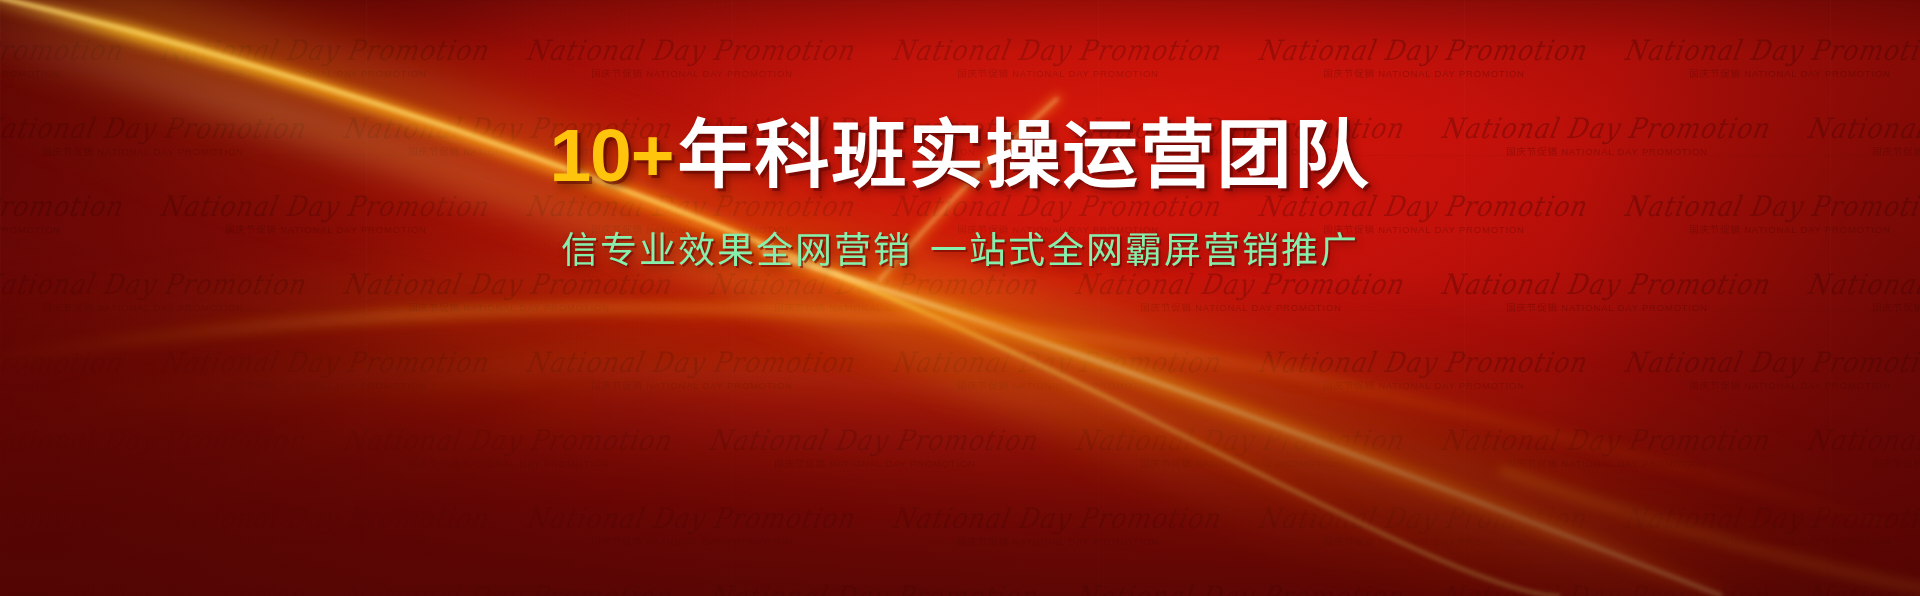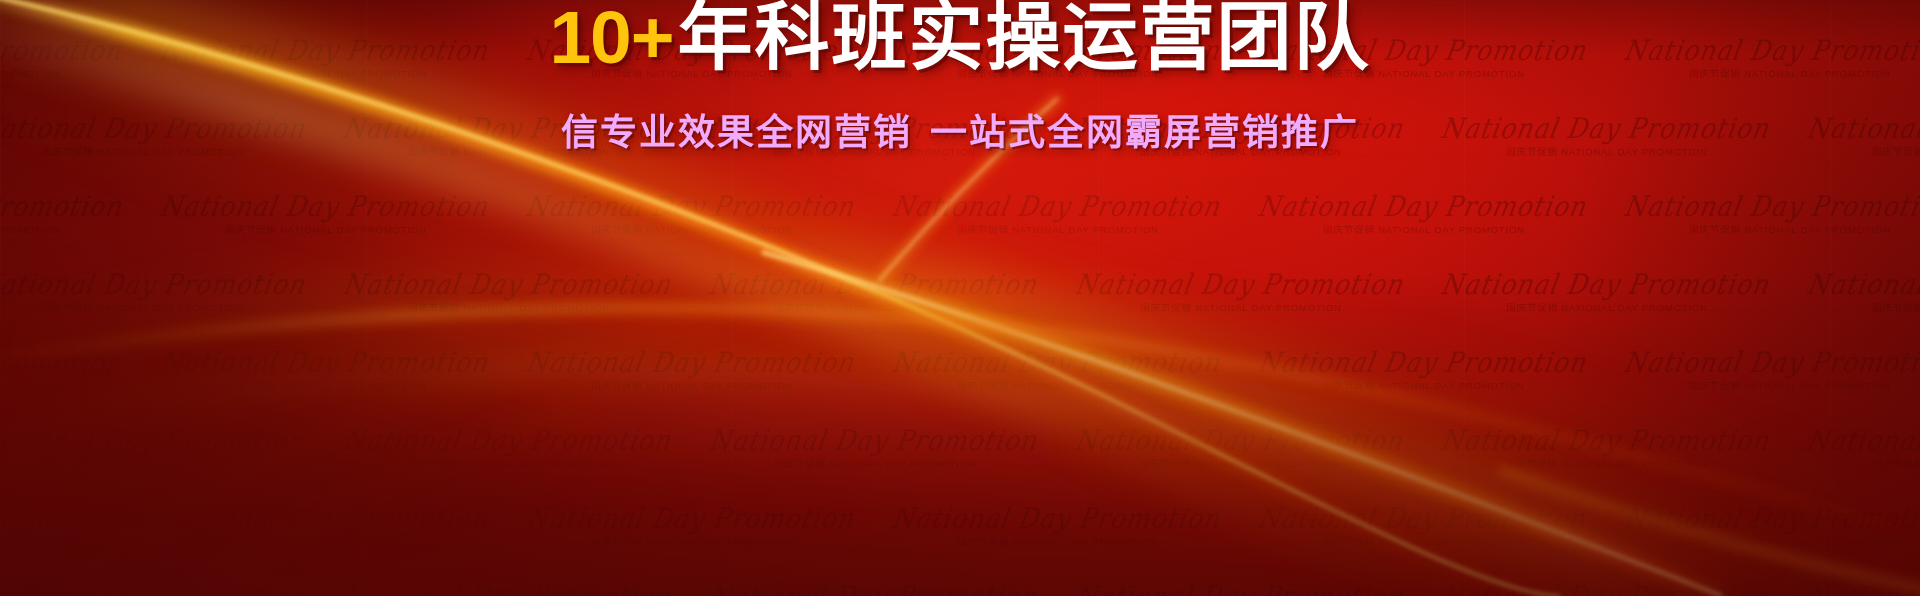--- a/index.html
+++ b/index.html
@@ -154,20 +154,21 @@
   }
 
   
   .content {
     position: absolute;
     inset: 0;
     display: flex;
     flex-direction: column;
     align-items: center;
     justify-content: flex-start;
+    padding-top: 118px;
     box-sizing: border-box;
     border-radius: 7px;
   }
 
   .headline {
     font-size: 75px;
     font-weight: 700;
     line-height: 1;
     letter-spacing: 1px;
     white-space: nowrap;
@@ -183,22 +184,22 @@
   }
   .headline .rest {
     color: #ffffff;
     margin-left: 4px;
     letter-spacing: 2px;
   }
 
   .subline {
     margin-top: 27px;
     font-size: 37px;
-    font-weight: 700;
-    color: #f0abfc;
+    font-weight: 400;
+    color: #86efac;
     letter-spacing: 2px;
     white-space: nowrap;
     text-shadow:
       2px 2px 0 rgba(110,8,5,0.60),
       3px 4px 8px rgba(70,4,3,0.45);
   }
   .subline .gap { display: inline-block; width: 18px; }
 
   .tagline {
     margin-top: 28px;

